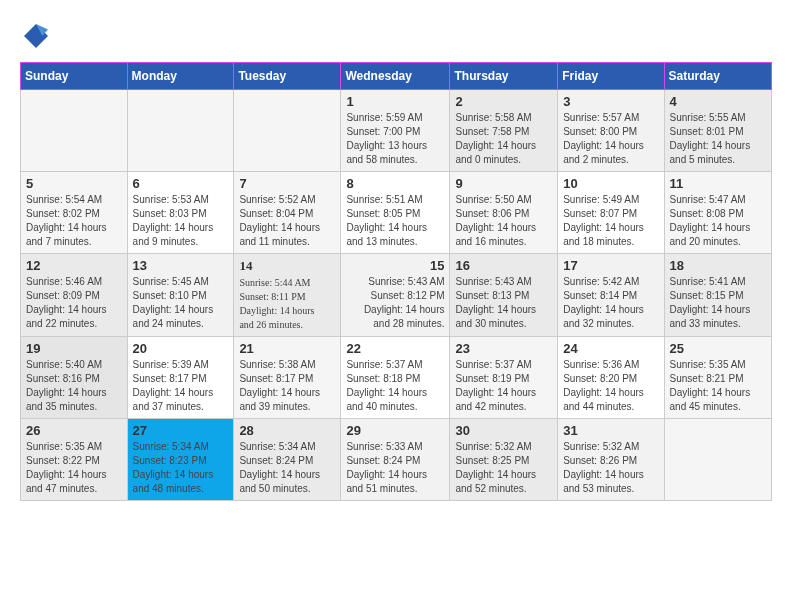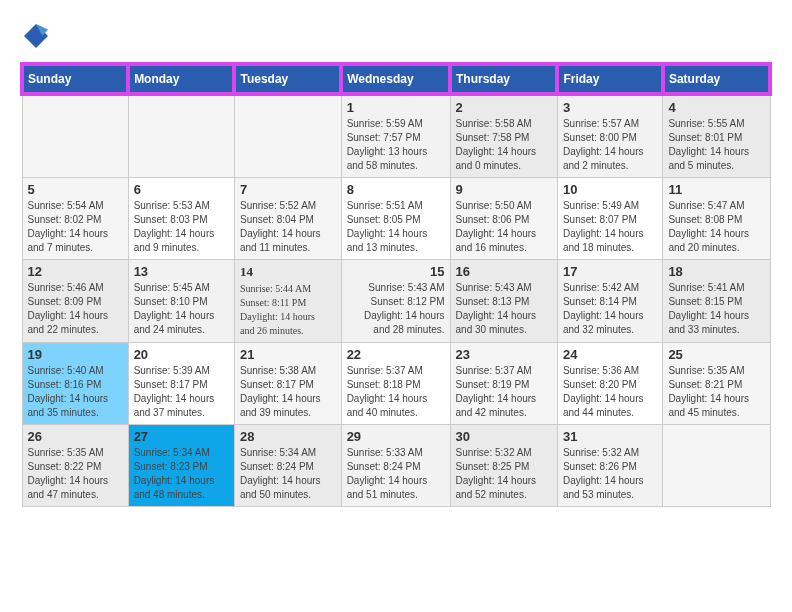--- a/index.html
+++ b/index.html
@@ -51,21 +51,21 @@
       border-collapse: collapse;
       font-size: 11px;
     }
     thead tr th {
       background-color: #2a5db0;
       color: #fff;
       padding: 6px 4px;
       text-align: left;
       font-size: 12px;
       font-weight: bold;
-      border: 4px solid #d946ef;
+      border: 1px solid #d946ef;
     }
     tbody tr td {
       vertical-align: top;
       padding: 4px 5px;
       border: 1px solid #ccc;
       height: 80px;
       width: 113px;
       background: #fff;
     }
     tbody tr:nth-child(odd) td {
@@ -126,21 +126,21 @@
       </tr>
   </thead>
   <tbody id="calendar-body">
   <tr>
         <td class="empty-cell" style="background: rgb(235, 235, 235);"></td>
         <td class="empty-cell" style="background: rgb(235, 235, 235);"></td>
         <td class="empty-cell" style="background: rgb(235, 235, 235);"></td>
         <td style="background: rgb(242, 242, 242);">
           <span class="day-number">1</span>
           <div class="day-info" style="white-space: pre-line;">Sunrise: 5:59 AM
-Sunset: 7:57 PM
+Sunset: 7:00 PM
 Daylight: 13 hours
 and 58 minutes.</div>
         </td>
         <td style="background: rgb(234, 234, 234);">
           <span class="day-number">2</span>
           <div class="day-info" style="white-space: pre-line;">Sunrise: 5:58 AM
 Sunset: 7:58 PM
 Daylight: 14 hours
 and 0 minutes.</div>
         </td>
@@ -255,21 +255,21 @@
         </td>
         <td style="background: rgb(234, 234, 234);">
           <span class="day-number">18</span>
           <div class="day-info" style="white-space: pre-line;">Sunrise: 5:41 AM
 Sunset: 8:15 PM
 Daylight: 14 hours
 and 33 minutes.</div>
         </td>
       </tr>
       <tr>
-        <td style="background: #7dd3fc;">
+        <td style="background: #e5e5e5;">
           <span class="day-number">19</span>
           <div class="day-info" style="white-space: pre-line;">Sunrise: 5:40 AM
 Sunset: 8:16 PM
 Daylight: 14 hours
 and 35 minutes.</div>
         </td>
         <td style="background: rgb(255, 255, 255);">
           <span class="day-number">20</span>
           <div class="day-info" style="white-space: pre-line;">Sunrise: 5:39 AM
 Sunset: 8:17 PM

